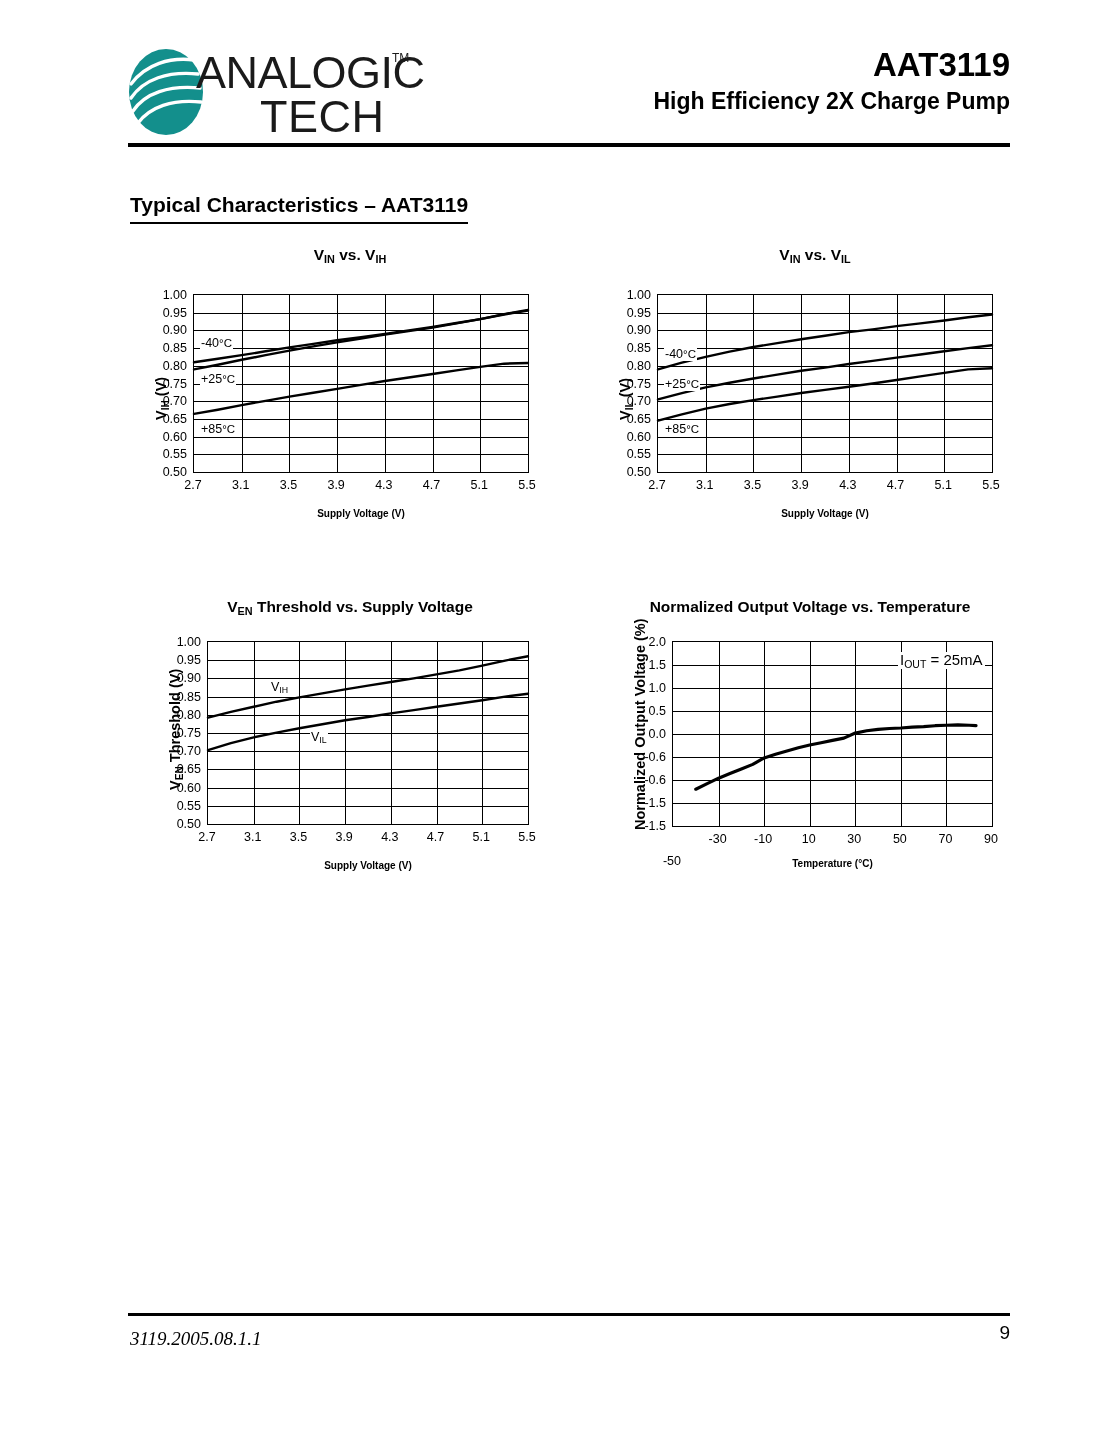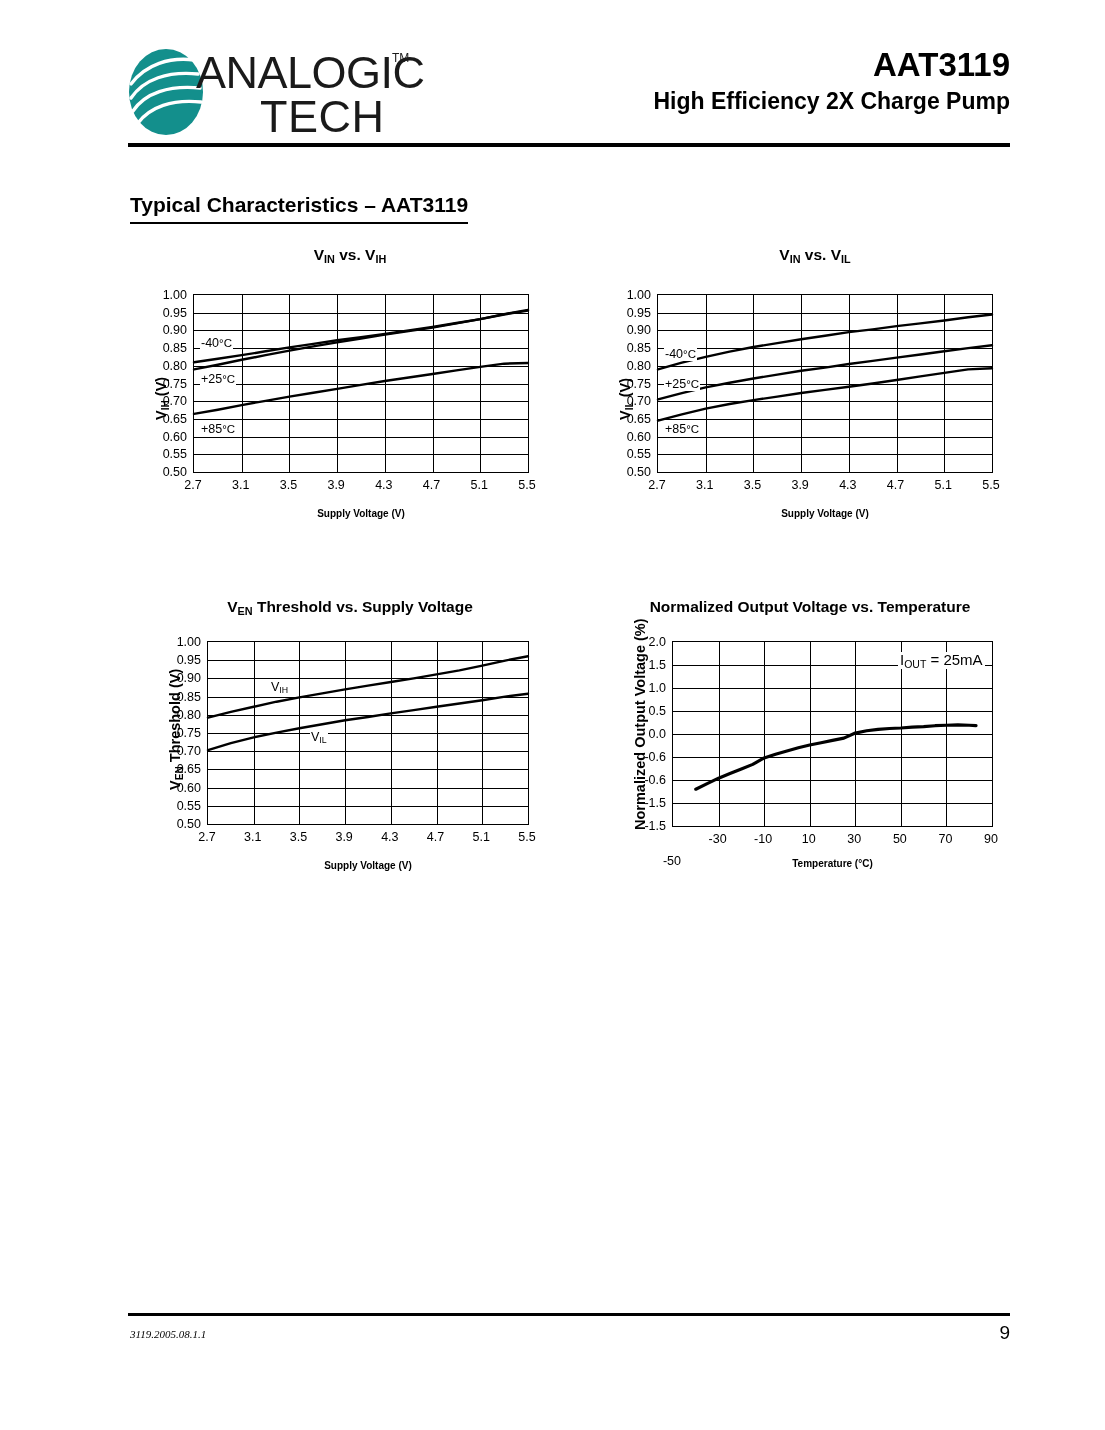--- a/index.html
+++ b/index.html
@@ -120,21 +120,21 @@
   svg.curves { position: absolute; left: 0; top: 0; overflow: visible; }
 
   
   #footer-rule {
     position: absolute; left: 128px; top: 1313px;
     width: 882px; height: 3px; background: #000;
   }
   #footer-doc {
     position: absolute; left: 130px; top: 1328px;
     font-family: "Liberation Serif", serif;
-    font-style: italic; font-size: 11px;
+    font-style: italic; font-size: 19px;
   }
   #footer-page {
     position: absolute; right: 95px; top: 1322px;
     font-size: 19px; font-weight: normal;
     text-align: right;
   }
 </style>
 </head>
 <body>
 

